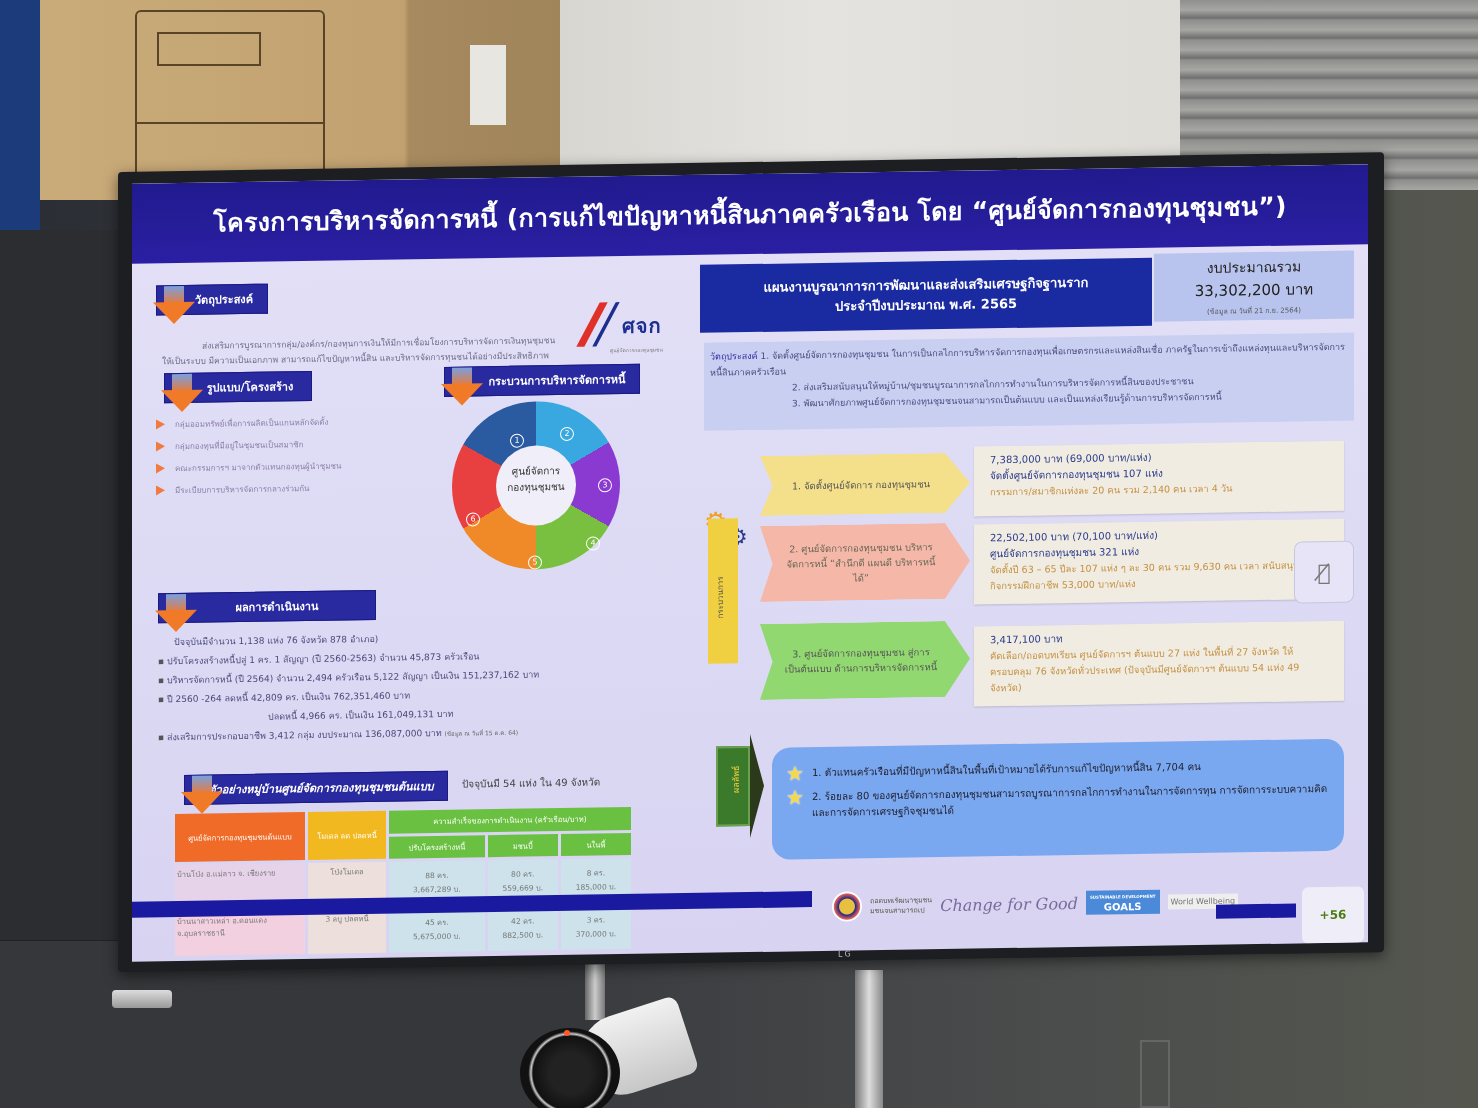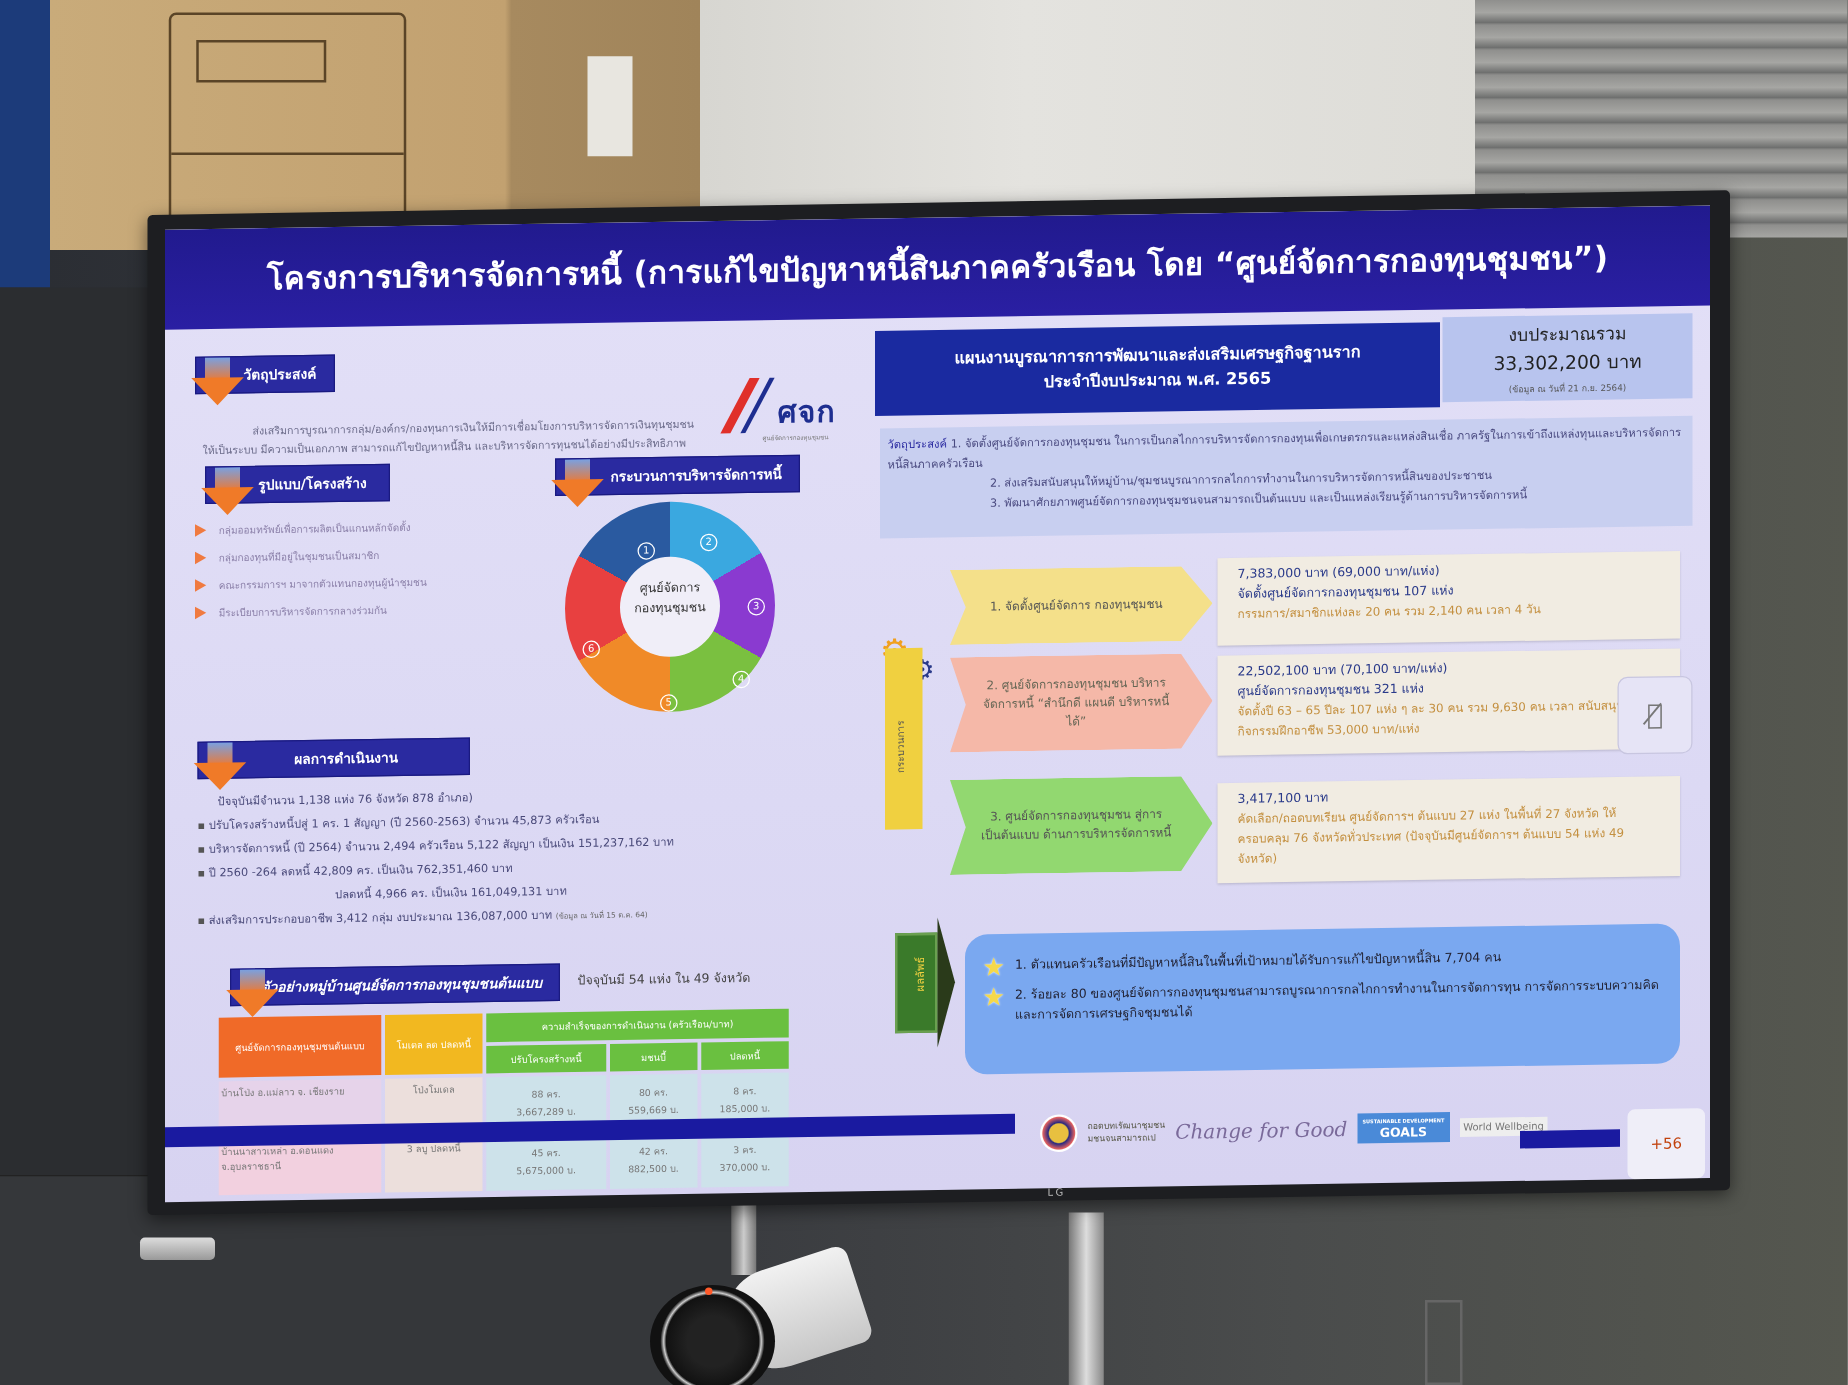--- a/index.html
+++ b/index.html
@@ -58,21 +58,21 @@
   }
   .arrow-icon { position: absolute; left: -4px; top: 0; width: 44px; height: 42px; }
   .arrow-icon .stem { position: absolute; left: 11px; top: 0; width: 20px; height: 18px; background: linear-gradient(180deg,#7aa0e0,#e87a3a); }
   .arrow-icon .head { position: absolute; left: 0; top: 16px; width: 0; height: 0; border-left: 21px solid transparent; border-right: 21px solid transparent; border-top: 22px solid #f07a28; }
 
   .left-col { position: absolute; left: 0; top: 90px; width: 560px; height: 640px; }
   .obj-text { position: absolute; left: 30px; top: 66px; width: 400px; font-size: 8.5px; line-height: 15px; color: #6b6b8a; text-indent: 40px; }
   .logo { position: absolute; left: 448px; top: 30px; width: 110px; height: 60px; }
   .logo .slash1 { position: absolute; left: 8px; top: 6px; width: 8px; height: 44px; background: #e0302a; transform: skewX(-28deg); }
   .logo .slash2 { position: absolute; left: 24px; top: 6px; width: 4px; height: 44px; background: #1e2e90; transform: skewX(-28deg); }
-  .logo .txt { position: absolute; left: 42px; top: 14px; font-size: 24px; font-weight: bold; color: #1e2e90; letter-spacing: 1px; }
+  .logo .txt { position: absolute; left: 42px; top: 14px; font-size: 20px; font-weight: bold; color: #1e2e90; letter-spacing: 1px; }
   .logo .sub { position: absolute; left: 30px; top: 50px; font-size: 5px; color: #777; }
 
   .bullets { position: absolute; left: 24px; top: 140px; width: 260px; }
   .bullets li { list-style: none; font-size: 8px; color: #8a7fa8; height: 22px; display: flex; align-items: center; }
   .bullets li .tri { width: 0; height: 0; border-top: 5px solid transparent; border-bottom: 5px solid transparent; border-left: 9px solid #f07a40; margin-right: 10px; }
 
   .wheel-wrap { position: absolute; left: 300px; top: 124px; width: 200px; height: 190px; }
   .wheel { position: absolute; left: 20px; top: 10px; width: 168px; height: 168px; border-radius: 50%;
     background: conic-gradient(#3aa8e0 0deg 60deg,#8a3ad0 60deg 120deg,#7ac040 120deg 180deg,#f08a28 180deg 240deg,#e84040 240deg 300deg,#2a5aa0 300deg 360deg); }
   .wheel::after { content: ""; position: absolute; left: 44px; top: 44px; width: 80px; height: 80px; border-radius: 50%; background: #f0eef8; }
@@ -133,21 +133,21 @@
 
   .bottom-bar { position: absolute; left: 0; top: 718px; width: 680px; height: 16px; background: #1a1aa0; }
   .bottom-bar2 { position: absolute; left: 1084px; top: 738px; width: 80px; height: 14px; background: #1a1aa0; }
   .footer { position: absolute; left: 700px; top: 712px; height: 44px; display: flex; align-items: center; gap: 8px; }
   .seal-icon { width: 30px; height: 30px; border-radius: 50%; background: radial-gradient(circle,#e8c040 35%,#2a2a80 40%,#e06060 60%,#fff 64%); }
   .ministry { font-size: 7px; color: #554; line-height: 10px; }
   .cfg { font-family: "DejaVu Serif", serif; font-style: italic; font-size: 16px; color: #7a6a9a; }
   .sdg { background: #4a8ad8; color: #fff; font-size: 10px; font-weight: bold; padding: 2px 4px; line-height: 10px; text-align: center; }
   .sdg small { display: block; font-size: 4px; }
   .wwd { font-size: 8px; color: #777; background: #eee; padding: 3px; }
-  .slide-num { position: absolute; left: 1170px; top: 722px; width: 62px; height: 56px; background: #efeef8; border-radius: 6px; display: flex; align-items: center; justify-content: center; font-size: 12px; color: #c2410c; }
+  .slide-num { position: absolute; left: 1170px; top: 722px; width: 62px; height: 56px; background: #efeef8; border-radius: 6px; display: flex; align-items: center; justify-content: center; font-size: 12px; color: #4d7c0f; font-weight: bold; }
 </style>
 </head>
 <body>
 
 <div class="bg-blue-edge"></div>
 <div class="bg-box">
     <div class="printer"></div>
     <div class="label"></div>
   </div>
 <div class="bg-wall"></div>
@@ -261,21 +261,21 @@
       <table class="ex">
         <tbody>
             <tr>
           <th class="orange" rowspan="2" style="width:130px;height:48px">ศูนย์จัดการกองทุนชุมชนต้นแบบ</th>
           <th class="yellow" rowspan="2" style="width:78px">โมเดล ลด ปลดหนี้</th>
           <th class="green" colspan="3">ความสำเร็จของการดำเนินงาน (ครัวเรือน/บาท)</th>
         </tr>
         <tr>
           <th class="green">ปรับโครงสร้างหนี้</th>
           <th class="green">มชนบี้</th>
-          <th class="green">ปลดหนี้</th>
+          <th class="green">นในพี้</th>
         </tr>
         <tr>
           <td class="name" style="height:44px;vertical-align:top">บ้านโป่ง อ.แม่ลาว จ. เชียงราย</td>
           <td class="item" style="vertical-align:top">โป่งโมเดล</td>
           <td class="val">
                 <div>88 คร.</div>
                 <div>3,667,289 บ.</div>
               </td>
           <td class="val">
                 <div>80 คร.</div>

